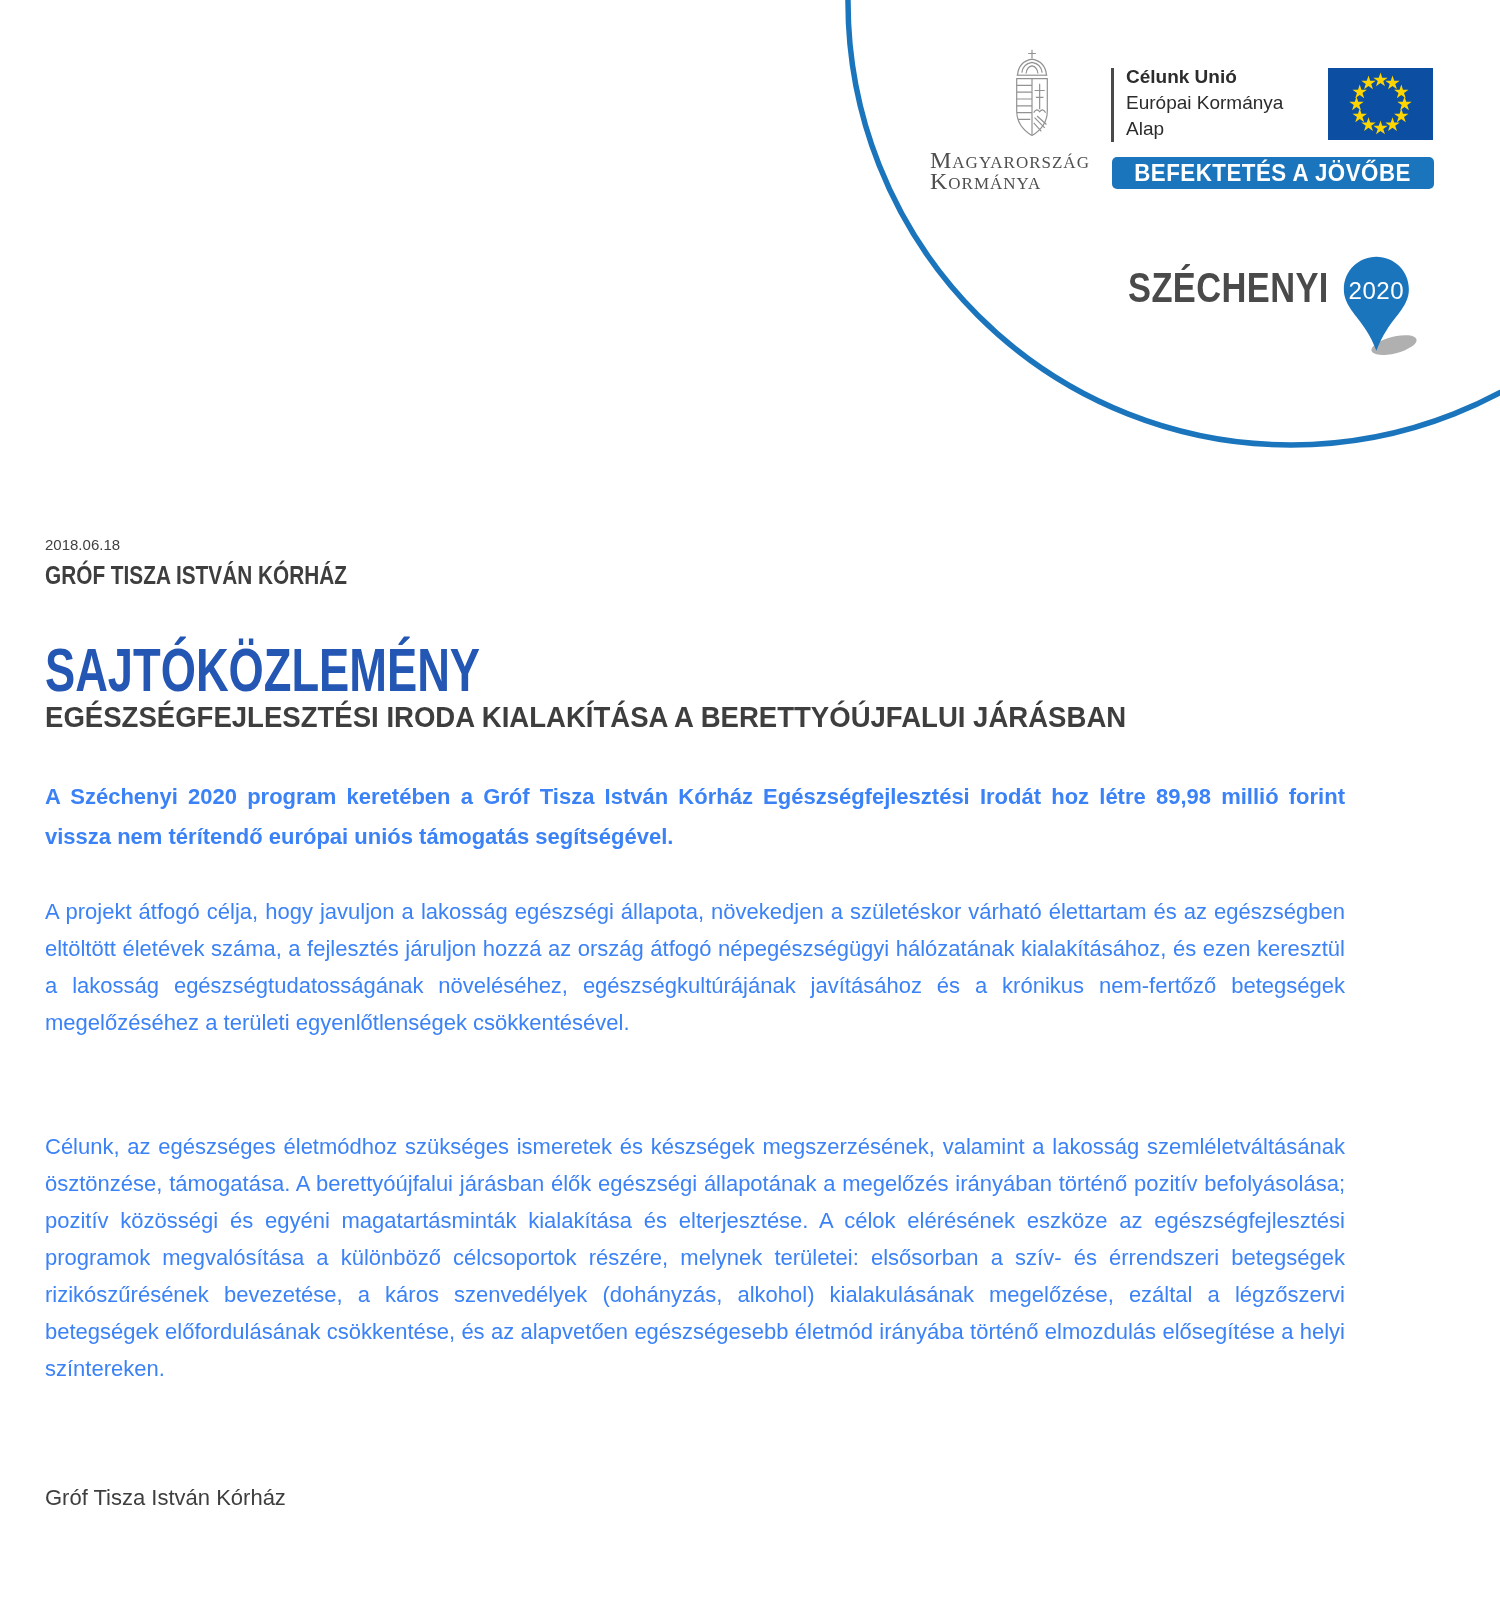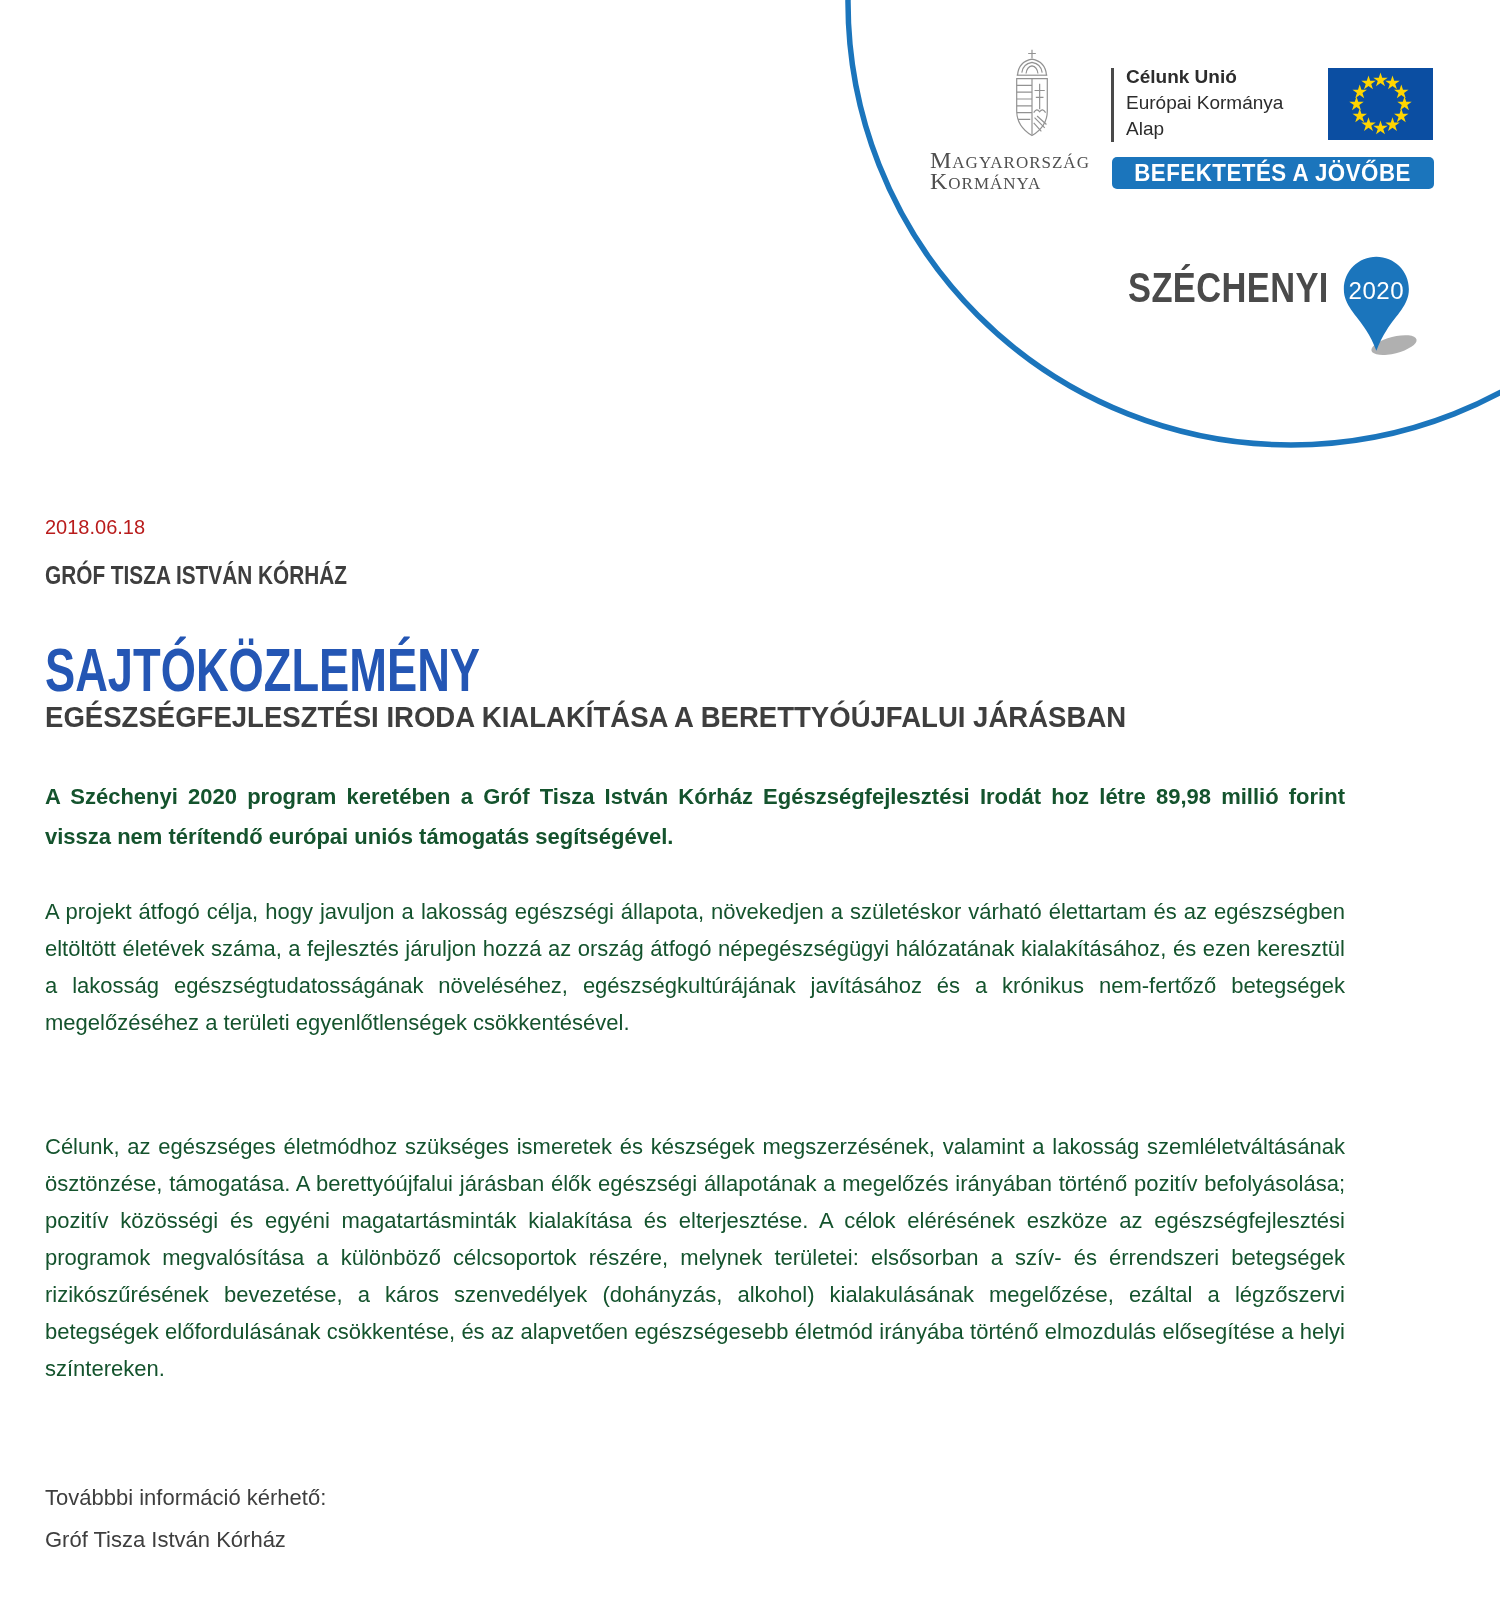--- a/index.html
+++ b/index.html
@@ -47,37 +47,37 @@
   .szechenyi-text {
     left:1128px; top:264px;
     font-size:42px; font-weight:bold; color:#4a4a4a;
     letter-spacing:0.5px; white-space:nowrap;
     transform:scaleX(0.82); transform-origin:left top;
   }
   .pin-svg { left:1340px; top:255px; width:82px; height:104px; }
 
   
   .doc { left:45px; width:1300px; }
-  .doc-date { top:516px; font-size:20px; color:#b91c1c; }
+  .doc-date { top:536px; font-size:15px; color:#404040; }
   .doc-org  {
     top:560px; font-size:26px; font-weight:bold; color:#3e3e3e;
     white-space:nowrap; transform:scaleX(0.80); transform-origin:left top;
   }
   .doc-title {
     top:634px; font-size:62px; font-weight:bold; color:#2456b4;
     white-space:nowrap; transform:scaleX(0.73); transform-origin:left top;
   }
   .doc-subtitle {
     top:701px; font-size:29px; font-weight:bold; color:#3e3e3e;
     white-space:nowrap; transform:scaleX(0.95); transform-origin:left top;
   }
   .para {
     font-size:22px; line-height:37px;
     text-align:justify; text-justify:inter-word;
-    color:#14532d;
+    color:#3b82f6;
   }
   .lead { top:777px; font-weight:bold; line-height:40px; }
   .p1 { top:893px; }
   .p2 { top:1128px; }
   .footer-block { top:1477px; font-size:22px; line-height:42px; color:#3e3e3e; }
 </style>
 </head>
 <body>
 
 <svg class="abs curve-svg" viewBox="0 0 1500 1617" xmlns="http://www.w3.org/2000/svg" aria-hidden="true">
@@ -148,15 +148,14 @@
 <div class="abs doc doc-org">GRÓF TISZA ISTVÁN KÓRHÁZ</div>
 
 <h1 class="abs doc doc-title">SAJTÓKÖZLEMÉNY</h1>
 <h2 class="abs doc doc-subtitle">EGÉSZSÉGFEJLESZTÉSI IRODA KIALAKÍTÁSA A BERETTYÓÚJFALUI JÁRÁSBAN</h2>
 
 <p class="abs doc para lead">A Széchenyi 2020 program keretében a Gróf Tisza István Kórház Egészségfejlesztési Irodát hoz létre 89,98 millió forint vissza nem térítendő európai uniós támogatás segítségével.</p>
 <p class="abs doc para p1">A projekt átfogó célja, hogy javuljon a lakosság egészségi állapota, növekedjen a születéskor várható élettartam és az egészségben eltöltött életévek száma, a fejlesztés járuljon hozzá az ország átfogó népegészségügyi hálózatának kialakításához, és ezen keresztül a lakosság egészségtudatosságának növeléséhez, egészségkultúrájának javításához és a krónikus nem-fertőző betegségek megelőzéséhez a területi egyenlőtlenségek csökkentésével.</p>
 <p class="abs doc para p2">Célunk, az egészséges életmódhoz szükséges ismeretek és készségek megszerzésének, valamint a lakosság szemléletváltásának ösztönzése, támogatása. A berettyóújfalui járásban élők egészségi állapotának a megelőzés irányában történő pozitív befolyásolása; pozitív közösségi és egyéni magatartásminták kialakítása és elterjesztése. A célok elérésének eszköze az egészségfejlesztési programok megvalósítása a különböző célcsoportok részére, melynek területei: elsősorban a szív- és érrendszeri betegségek rizikószűrésének bevezetése, a káros szenvedélyek (dohányzás, alkohol) kialakulásának megelőzése, ezáltal a légzőszervi betegségek előfordulásának csökkentése, és az alapvetően egészségesebb életmód irányába történő elmozdulás elősegítése a helyi színtereken.</p>
 
 <div class="abs doc footer-block">
-  <div>Továbbbi információ kérhető:</div>
   <div>Gróf Tisza István Kórház</div>
 </div>
 
 </body></html>

